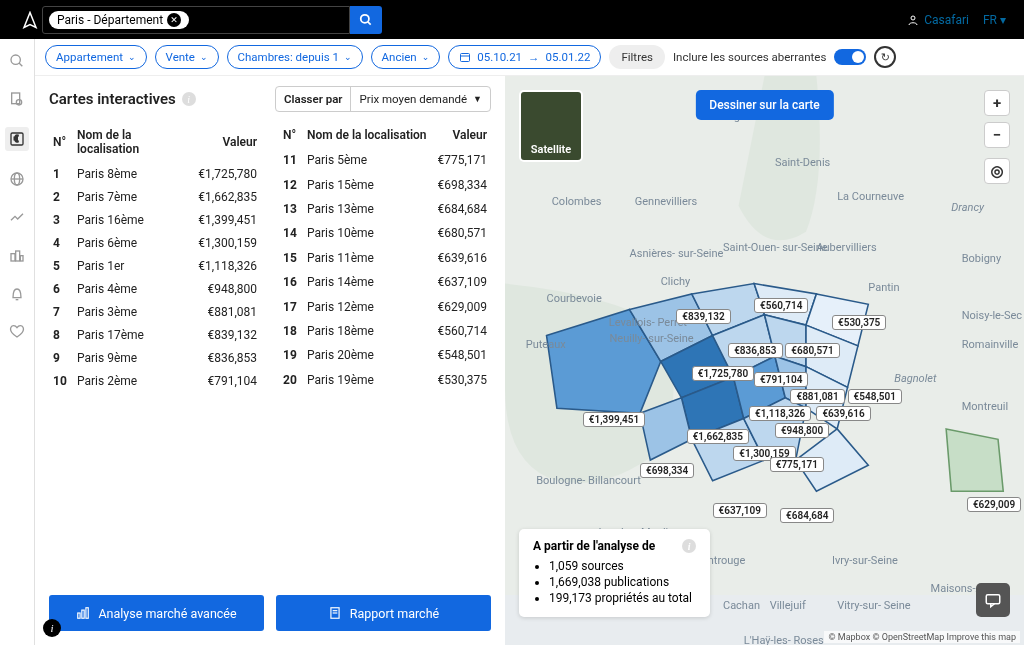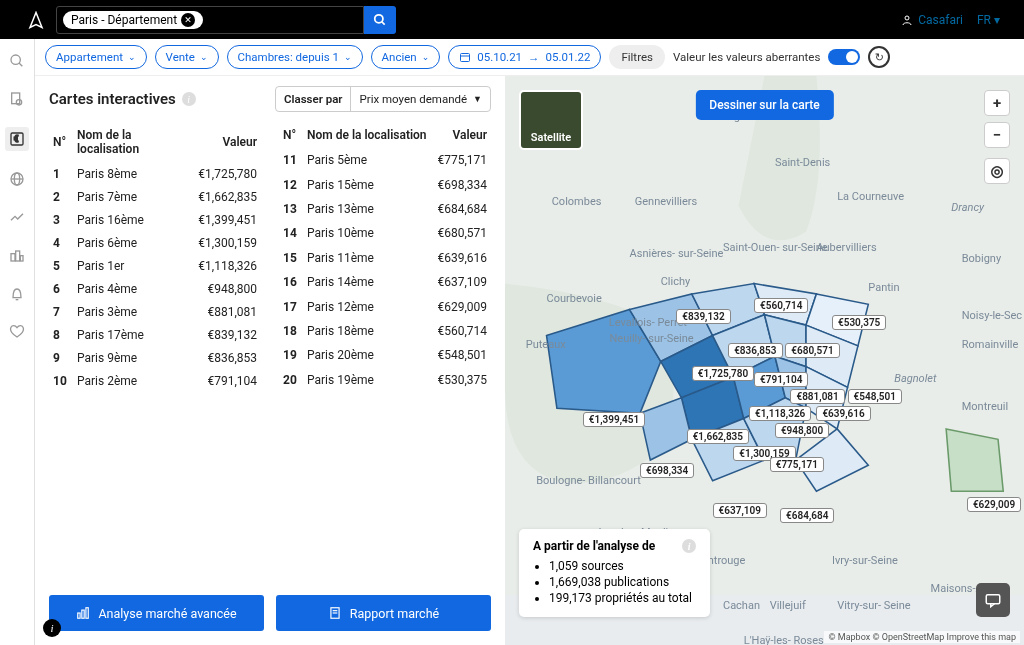--- a/index.html
+++ b/index.html
@@ -1,17 +1,17 @@
 <!DOCTYPE html>
 <html><head>
 <meta charset="utf-8">
 <style>
 *{box-sizing:border-box;margin:0;padding:0;font-family:-apple-system,BlinkMacSystemFont,"Segoe UI",Roboto,sans-serif}
 body{background:#f5f5f5;overflow:hidden}
-.topbar{height:39px;background:#000;display:flex;align-items:center;padding:0 24px;gap:8px}
+.topbar{height:39px;background:#000;display:flex;align-items:center;padding:0 18px;}
 .logo{width:24px;height:24px;display:flex;align-items:center;justify-content:center;color:#fff;font-size:18px;font-weight:300}
 .search-wrap{flex:1;display:flex;align-items:center;max-width:340px}
 .search-chip-area{flex:1;height:28px;background:#000;border:1px solid #444;border-radius:3px 0 0 3px;display:flex;align-items:center;padding:0 6px}
 .chip{background:#fff;border-radius:14px;padding:2px 8px;display:flex;align-items:center;gap:4px;font-size:12px}
 .chip-close{width:14px;height:14px;background:#000;border-radius:50%;color:#fff;display:flex;align-items:center;justify-content:center;font-size:9px}
 .search-btn{width:32px;height:28px;background:#1268e0;display:flex;align-items:center;justify-content:center;border-radius:0 3px 3px 0}
 .top-right{margin-left:auto;display:flex;align-items:center;gap:14px;color:#0369a1;font-size:12px}
 .user-badge{display:flex;align-items:center;gap:5px}
 .layout{display:flex;height:calc(100vh - 39px)}
 .sidebar{width:35px;background:#fff;border-right:1px solid #e0e0e0;display:flex;flex-direction:column;align-items:center;padding-top:12px;gap:18px}
@@ -40,21 +40,21 @@
 .tbl th{text-align:left;font-weight:600;color:#222;padding:4px 2px;border-bottom:1px solid transparent}
 .tbl th:last-child{text-align:right}
 .tbl td{padding:3.5px 2px;color:#222}
 .tbl td:first-child{font-weight:700;width:22px}
 .tbl td:last-child{text-align:right}
 .bottom-btns{position:absolute;bottom:14px;left:14px;right:14px;display:flex;gap:12px}
 .big-btn{flex:1;height:36px;background:#1268e0;color:#fff;border:none;border-radius:3px;font-size:12.5px;display:flex;align-items:center;justify-content:center;gap:8px;cursor:pointer}
 .map-area{flex:1;position:relative;background:#e8ecef;overflow:hidden}
 .map-bg{position:absolute;inset:0}
 .draw-btn{position:absolute;top:14px;left:50%;transform:translateX(-50%);background:#1268e0;color:#fff;padding:8px 14px;border-radius:5px;font-size:12px;font-weight:500}
-.sat-box{position:absolute;top:14px;left:14px;width:64px;height:60px;border-radius:5px;background:#3a4a2f;border:2px solid #fff;display:flex;align-items:flex-end;justify-content:center;color:#fff;font-size:11px;font-weight:600;padding-bottom:4px}
+.sat-box{position:absolute;top:14px;left:14px;width:64px;height:72px;border-radius:5px;background:#3a4a2f;border:2px solid #fff;display:flex;align-items:flex-end;justify-content:center;color:#fff;font-size:11px;font-weight:600;padding-bottom:4px}
 .map-ctrl{position:absolute;top:14px;right:14px;display:flex;flex-direction:column;gap:6px}
 .ctrl-btn{width:26px;height:26px;background:#fff;border:1px solid #ccc;border-radius:4px;display:flex;align-items:center;justify-content:center;font-size:15px;color:#333;font-weight:bold}
 .loc-btn{margin-top:4px}
 .analysis-box{position:absolute;bottom:28px;left:14px;background:#fff;border-radius:5px;padding:10px 14px;font-size:12px;min-width:150px;box-shadow:0 1px 4px rgba(0,0,0,.15)}
 .analysis-box .title{font-weight:700;margin-bottom:6px;display:flex;gap:21px}
 .analysis-box ul{list-style:disc;padding-left:16px}
 .analysis-box li{margin:2px 0}
 .chat-btn{position:absolute;bottom:28px;right:14px;width:34px;height:34px;background:#555;border-radius:5px;display:flex;align-items:center;justify-content:center;color:#fff}
 .attrib{position:absolute;bottom:2px;right:4px;font-size:9px;color:#555;background:rgba(255,255,255,.7);padding:1px 4px}
 .info-bubble{position:absolute;bottom:8px;left:8px;width:18px;height:18px;background:#000;border-radius:50%;color:#fff;display:flex;align-items:center;justify-content:center;font-size:11px;font-style:italic;font-family:serif}
@@ -169,21 +169,21 @@
       <div class="date-pill">
         <svg width="12" height="12" viewBox="0 0 24 24" fill="none" stroke="#1268e0" stroke-width="2">
             <rect x="3" y="5" width="18" height="16" rx="2"></rect>
             <line x1="3" y1="10" x2="21" y2="10"></line>
           </svg>
         <span>05.10.21</span>
           <span>→</span>
           <span>05.01.22</span>
       </div>
       <div class="grey-pill">Filtres</div>
-      <span class="toggle-label">Valeur les valeurs aberrantes</span>
+      <span class="toggle-label">Inclure les sources aberrantes</span>
       <div class="toggle"></div>
       <div class="refresh-icon">↻</div>
     </div>
 
     <div class="main">
       <div class="left-panel">
         <div class="panel-head">
           <span class="panel-title">Cartes interactives</span>
           <span class="info-i">i</span>
           <div class="sort-box">

